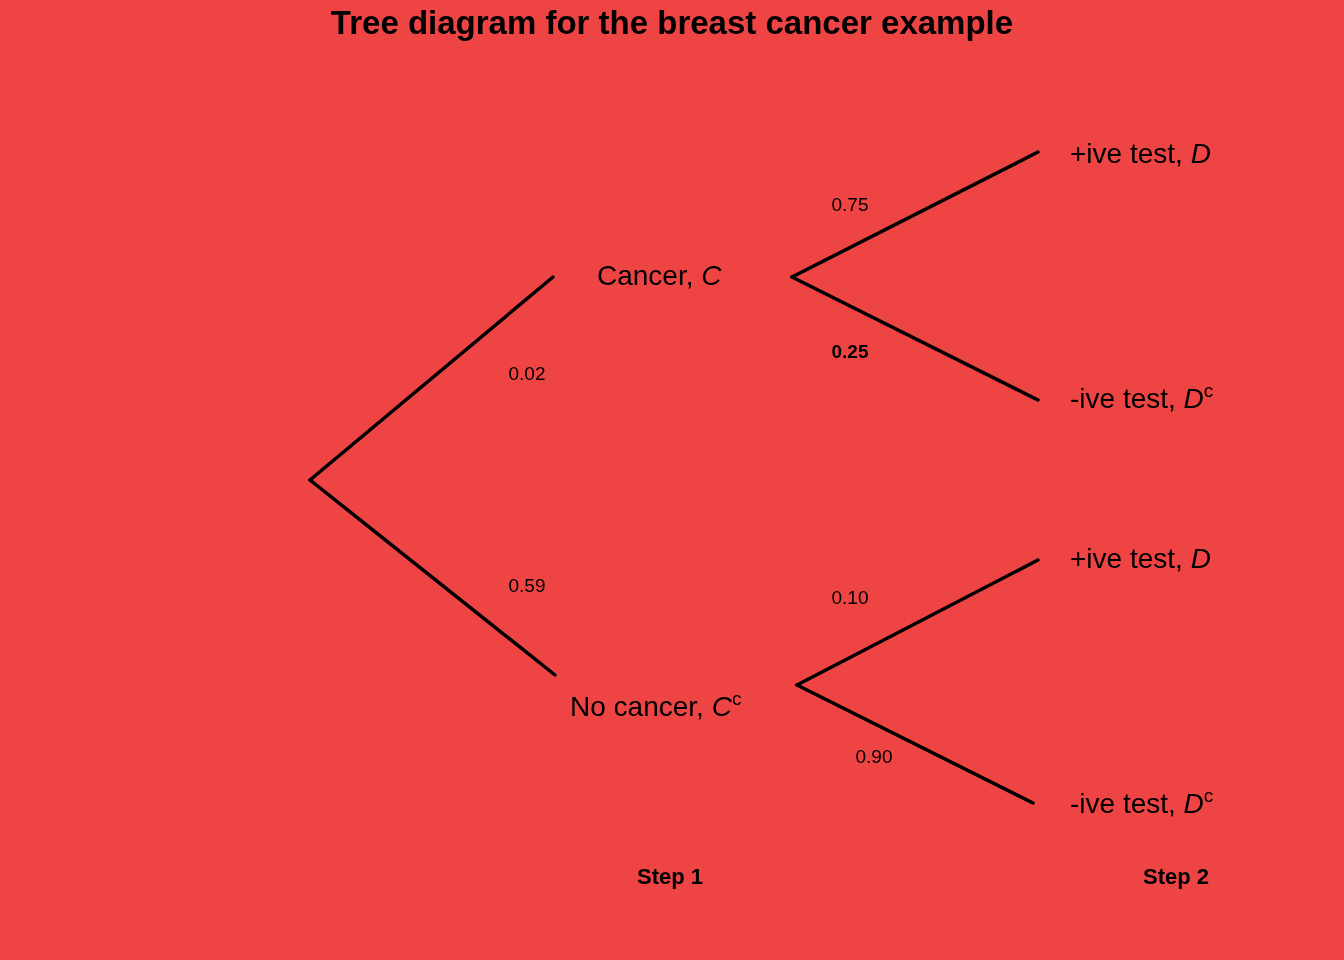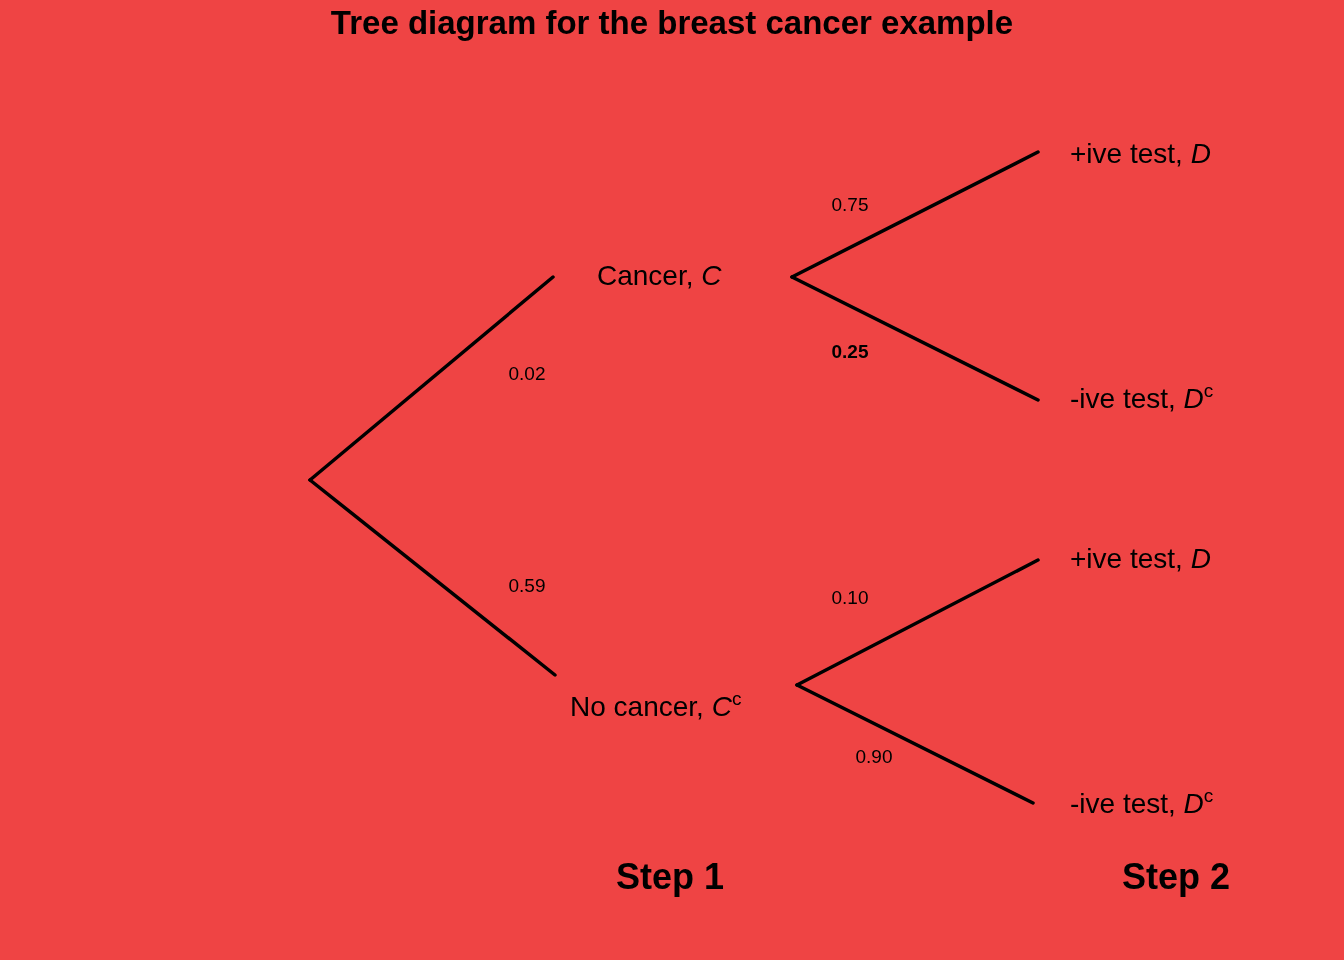--- a/index.html
+++ b/index.html
@@ -50,21 +50,21 @@
     line-height: 0;
   }
   .prob {
     position: absolute;
     font-size: 19px;
     white-space: nowrap;
     transform: translate(-50%, -50%);
   }
   .step {
     position: absolute;
-    font-size: 36px;
+    font-size: 22px;
     font-weight: bold;
     white-space: nowrap;
     transform: translate(-50%, -50%);
   }
   
   #node-cancer     { left: 597px; top: 277px; text-align: center; }
   #node-no-cancer  { left: 570px; top: 685px; margin-top: 23px; }
   #leaf-c-pos      { left: 1070px; top: 155px; }
   #leaf-c-neg      { left: 1070px; top: 400px; }
   #leaf-nc-pos     { left: 1070px; top: 560px; }

